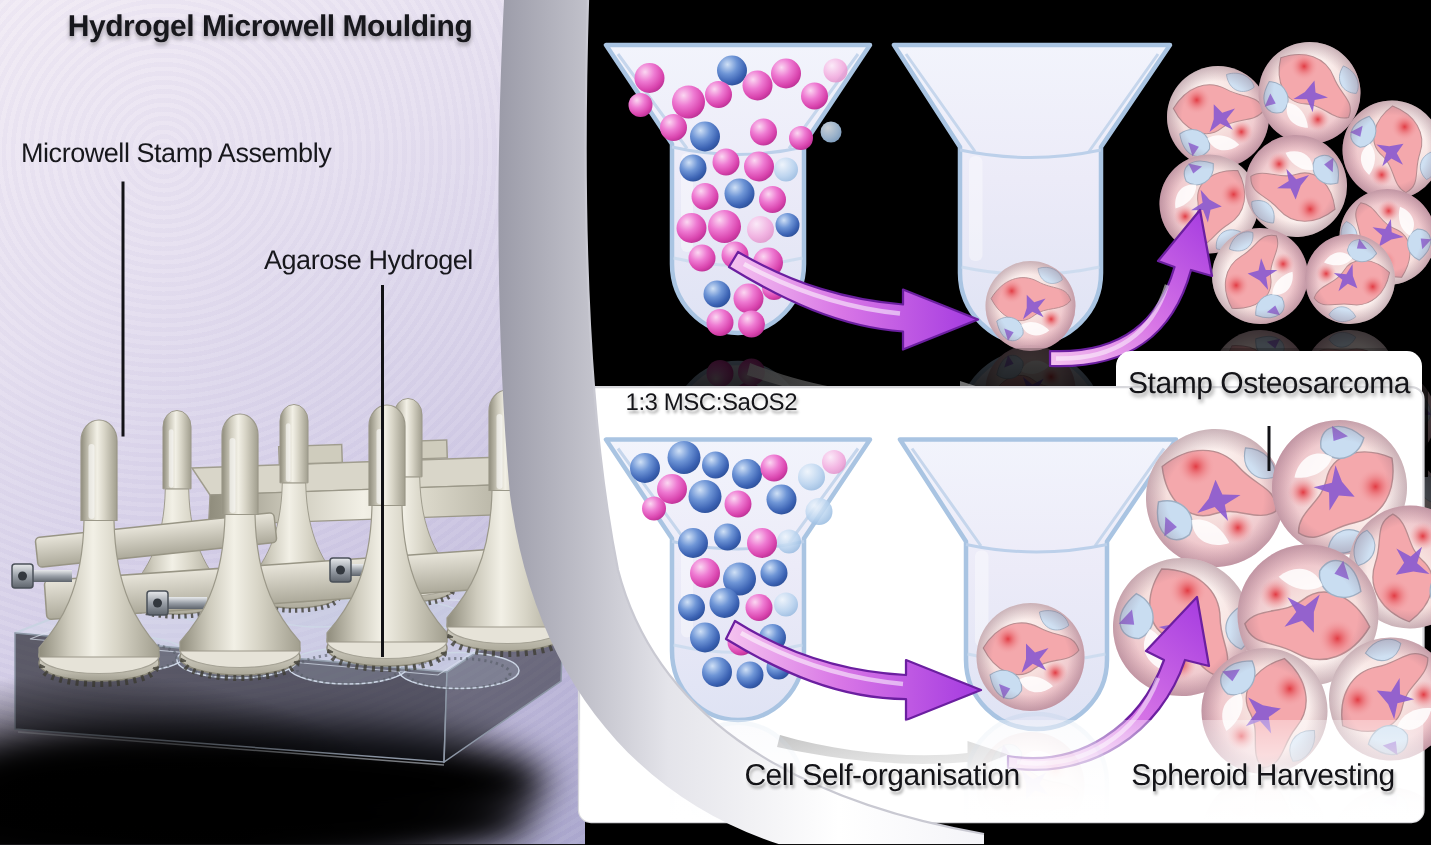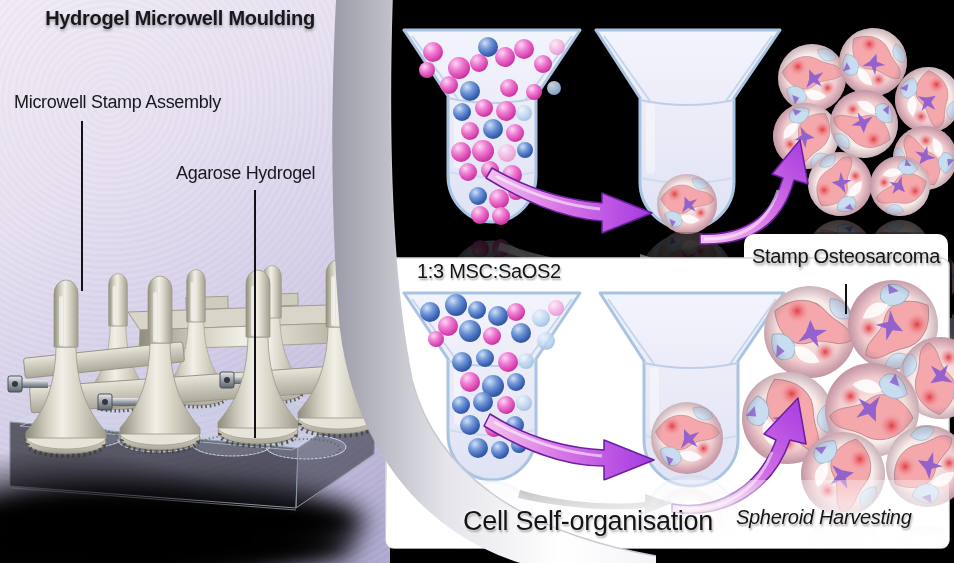--- a/index.html
+++ b/index.html
@@ -16,25 +16,25 @@
   #title{left:0;top:7px;width:360px;text-align:center;font-size:20px;font-weight:bold;
          text-shadow:0 2px 3px rgba(0,0,0,.35);}
   #lbl-stamp{left:14px;top:92px;font-size:18px;}
   #lbl-gel{left:176px;top:163px;font-size:18px;}
   .leader{position:absolute;width:2px;background:#121216;}
   #lead1{left:81px;top:121px;height:170px;}
   #lead2{left:254px;top:190px;height:248px;}
   
   .rtext{position:absolute;color:#141418;letter-spacing:-.3px;white-space:nowrap;
          text-shadow:0 0 3px #fff,0 0 6px #fff,1px 2px 2px rgba(0,0,0,.45);}
-  #ratio-label{left:417px;top:260px;font-size:20px;font-weight:500;}
+  #ratio-label{left:417px;top:260px;font-size:16px;font-weight:500;}
   #late-label{left:744px;top:245px;width:204px;text-align:center;font-size:20px;
               text-shadow:0 0 4px #fff,1px 2px 3px rgba(0,0,0,.55);}
-  #selforg-label{left:458px;top:506px;width:260px;text-align:center;font-size:27px;}
-  #harvest-label{left:736px;top:506px;width:212px;font-size:20px;font-style:italic;}
+  #selforg-label{left:458px;top:506px;width:260px;text-align:center;font-size:20px;}
+  #harvest-label{left:736px;top:506px;width:212px;text-align:center;font-size:20px;}
   svg{position:absolute;left:0;top:0;}
 </style>
 </head>
 <body>
 
 <div id="canvas">
 
   <div id="left-panel">
     <div id="title" class="ltext">Hydrogel Microwell Moulding</div>
     <div id="lbl-stamp" class="ltext">Microwell Stamp Assembly</div>

